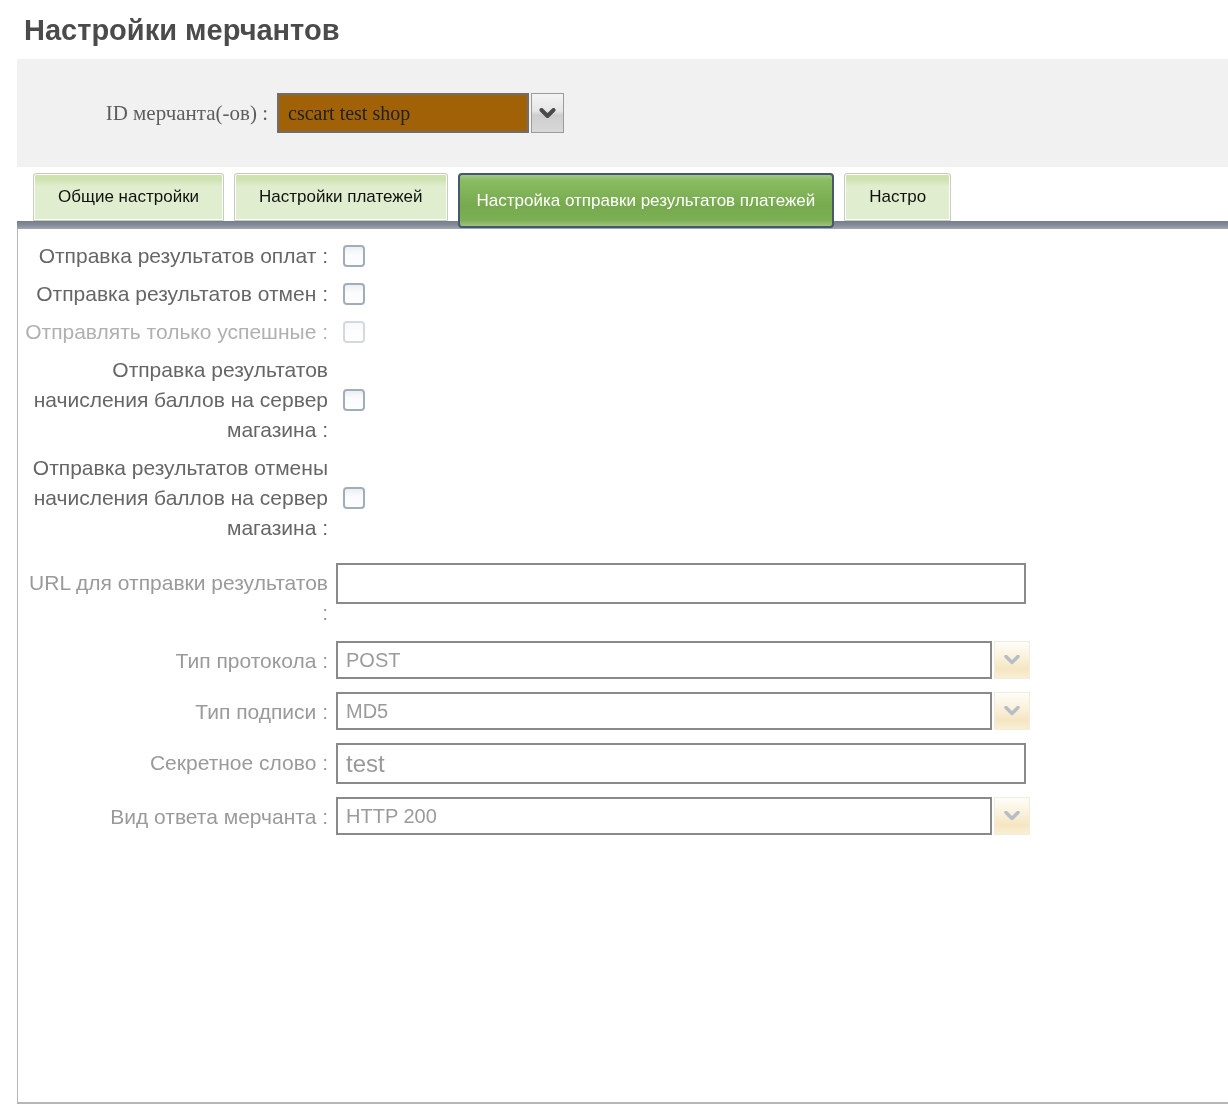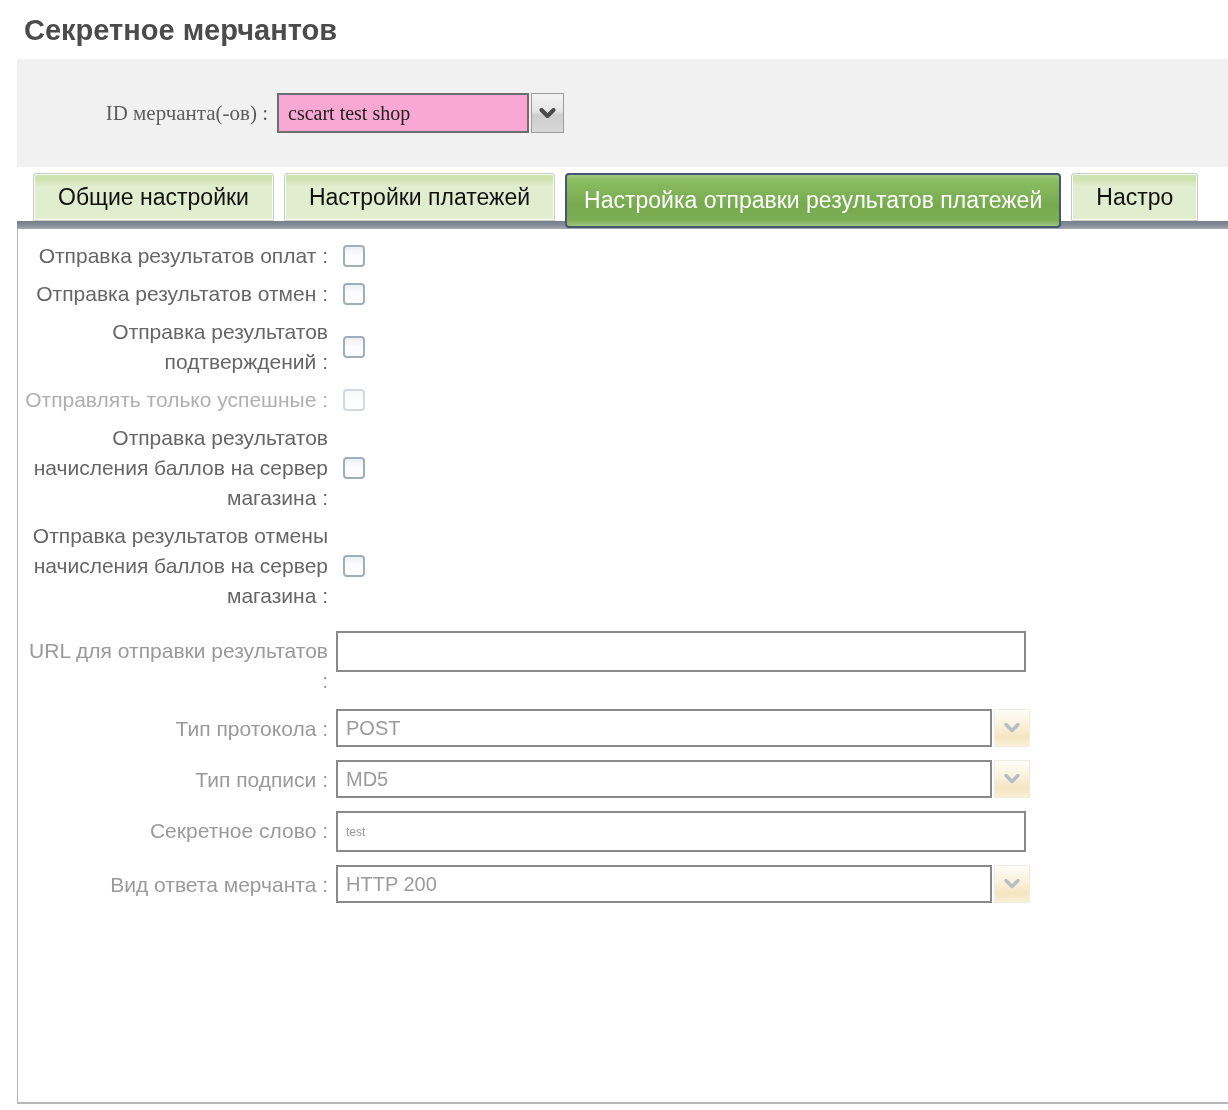--- a/index.html
+++ b/index.html
@@ -14,39 +14,39 @@
   
   .merchant-panel {
     margin: 12px 0 0 17px; width: 1211px; height: 108px;
     background: #f1f1f2; display: flex; align-items: center; font-family: Liberation Serif, serif;
   }
   .merchant-panel .m-label {
     width: 260px; text-align: right; font-size: 21px; color: #5d5d5d; padding-right: 9px;
   }
   .m-select { display: flex; align-items: stretch; cursor: pointer; }
   .m-select .m-value {
-    width: 252px; height: 40px; background: #f9a8d4; border: 2px solid #6e6e6e;
+    width: 252px; height: 40px; background: #a16207; border: 2px solid #6e6e6e;
     font-size: 20px; color: #222; line-height: 36px; padding-left: 9px;
     white-space: nowrap; overflow: hidden;
   }
   .m-select .m-arrow {
     width: 33px; height: 40px; margin-left: 2px;
     border: 1px solid #9b9b9b;
     background: linear-gradient(180deg, #f4f4f4 0%, #e6e6e6 45%, #cecece 55%, #d8d8d8 100%);
     display: flex; align-items: center; justify-content: center; color: #4a4a4a;
   }
 
   
   .tabs {
     margin: 2px 0 0 33px; display: flex; align-items: flex-end;
     position: relative; z-index: 2; height: 52px;
   }
   .tab {
     height: 48px; line-height: 46px; white-space: nowrap;
-    padding: 0 24px; margin-right: 10px; font-size: 23px; color: #111;
+    padding: 0 24px; margin-right: 10px; font-size: 17px; color: #111;
     background: linear-gradient(180deg, #cfe3b0 0%, #cfe3b0 12%, #e0edce 26%, #e0edce 100%);
     border: 1px solid #c6ccc0; border-radius: 3px 3px 0 0;
     box-shadow: 0 0 0 1px #fdfdfd inset; cursor: pointer;
   }
   .tab.active {
     height: 55px; line-height: 51px; margin-bottom: -7px; position: relative; z-index: 3;
     color: #fff; padding: 0 17px;
     background: linear-gradient(180deg, #a3c985 0%, #8abc62 10%, #77aa4e 60%, #7cae53 88%, #9cc47e 100%);
     border: 2px solid #47576d; border-radius: 4px; box-shadow: none;
   }
@@ -79,40 +79,40 @@
   
   .form-section { margin-top: 20px; }
   .form-row { display: flex; align-items: flex-start; margin-bottom: 13px; }
   .form-row .label {
     width: 310px; text-align: right; font-size: 21px; line-height: 30px;
     color: #9a9a9a; padding-top: 5px;
   }
   .text-input {
     margin-left: 8px; width: 690px; height: 41px;
     border: 2px solid #8a8a8a; background: #fff;
-    font-family: "Liberation Sans", sans-serif; font-size: 12px; color: #999;
+    font-family: "Liberation Sans", sans-serif; font-size: 24px; color: #999;
     padding: 0 8px; outline: none;
   }
   .sel { display: flex; align-items: flex-start; margin-left: 8px; }
   .sel .sel-value {
     width: 656px; height: 38px; border: 2px solid #8a8a8a; background: #fff;
     font-size: 20px; color: #9b9b9b; line-height: 34px; padding-left: 8px;
     white-space: nowrap; overflow: hidden;
   }
   .sel .sel-arrow {
     width: 36px; height: 38px; margin-left: 2px;
     border: 1px solid #f0ece0;
     background: linear-gradient(180deg, #fefdf9 0%, #faf2dd 40%, #f5e6c2 75%, #f9efd4 100%);
     display: flex; align-items: center; justify-content: center; color: #b7bdc6;
   }
 </style>
 </head>
 <body>
 
-<h1 class="page-title">Секретное мерчантов</h1>
+<h1 class="page-title">Настройки мерчантов</h1>
 
 <div class="merchant-panel">
   <div class="m-label">ID мерчанта(-ов) :</div>
   <div class="m-select">
     <div class="m-value">cscart test shop</div>
     <div class="m-arrow">
       <svg width="17" height="11" viewBox="0 0 17 11">
           <path d="M2.5 2 L8.5 8 L14.5 2" fill="none" stroke="currentColor" stroke-width="4" stroke-linecap="round" stroke-linejoin="round"></path>
         </svg>
     </div>
@@ -132,24 +132,20 @@
   <div class="row">
     <div class="label">Отправка результатов оплат :</div>
     <div class="checkbox"></div>
   </div>
 
   <div class="row">
     <div class="label">Отправка результатов отмен :</div>
     <div class="checkbox"></div>
   </div>
 
-  <div class="row">
-    <div class="label">Отправка результатов подтверждений :</div>
-    <div class="checkbox"></div>
-  </div>
 
   <div class="row disabled">
     <div class="label">Отправлять только успешные :</div>
     <div class="checkbox"></div>
   </div>
 
   <div class="row">
     <div class="label">Отправка результатов начисления баллов на сервер магазина :</div>
     <div class="checkbox"></div>
   </div>

